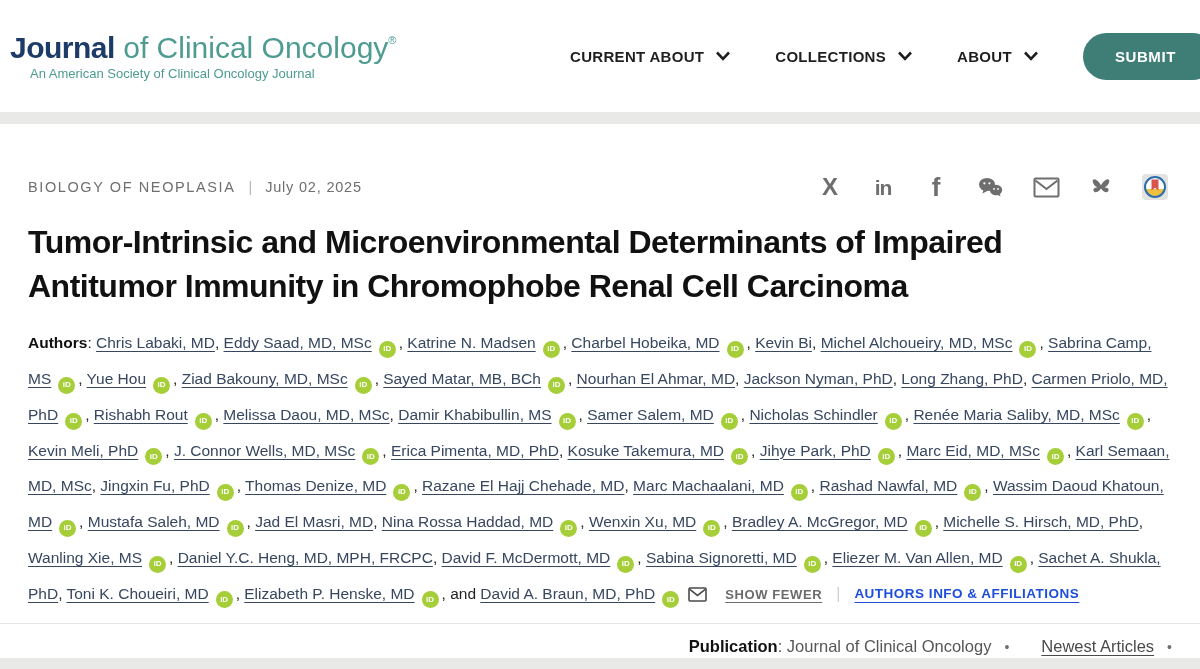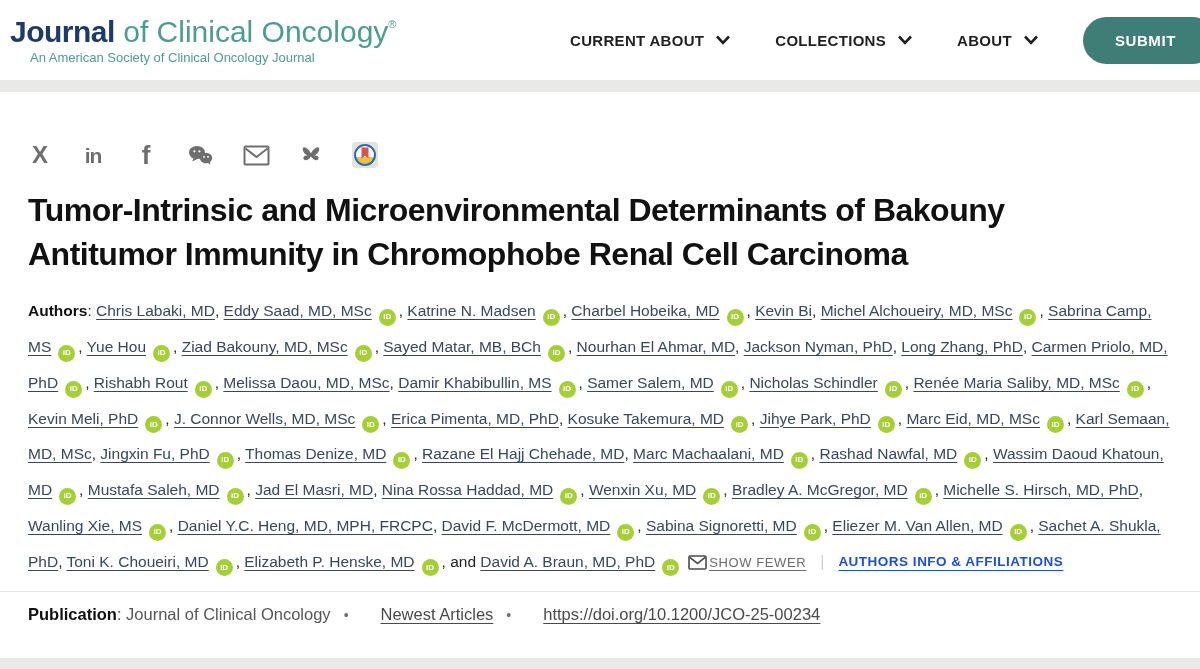--- a/index.html
+++ b/index.html
@@ -3,21 +3,21 @@
 <meta charset="utf-8">
 <style>
   * { margin:0; padding:0; box-sizing:border-box; }
   html,body { background:#fff; }
   .page {
     position:relative; width:1200px; height:669px; background:#fff;
     font-family:"Liberation Sans", sans-serif; overflow:hidden; color:#1a1a1a;
   }
   
   .site-header {
-    height:80px; display:flex; align-items:center; justify-content:space-between;
+    height:112px; display:flex; align-items:center; justify-content:space-between;
     padding-left:10px; background:#fff;
   }
   .logo { cursor:pointer; }
   .logo-line { font-size:30px; color:#4d9b91; font-weight:400; letter-spacing:0; white-space:nowrap; }
   .logo-word { font-weight:700; color:#1d3b69; letter-spacing:-0.5px; }
   .logo-reg { font-size:11px; vertical-align:14px; color:#4d9b91; }
   .logo-tagline { font-size:13px; color:#4d9b91; margin:1px 0 0 20px; }
   .main-nav { display:flex; align-items:center; }
   .nav-item {
     display:flex; align-items:center; gap:11px; background:none; border:none;
@@ -55,32 +55,32 @@
     color:#36475f; text-decoration:underline; text-decoration-thickness:1px;
     text-underline-offset:3px; cursor:pointer;
   }
   .orcid-icon {
     display:inline-flex; width:17px; height:17px; background:#a6ce39; color:#fff;
     border-radius:50%; font-size:8px; font-weight:700; align-items:center;
     justify-content:center; margin:16px 3px 0 7px; vertical-align:-3px; cursor:pointer;
   }
   .corr-email-icon { margin:0 2px 0 6px; vertical-align:-3px; color:#4a4a4a; cursor:pointer; }
   .show-fewer {
-    background:none; border:none; font-family:inherit; font-size:13px; font-weight:400;
+    background:none; border:none; font-family:inherit; font-size:13px; font-weight:700;
     color:#6b6b6b; letter-spacing:0.6px; text-decoration:underline;
-    text-underline-offset:3px; cursor:pointer; white-space:nowrap;
+    text-underline-offset:3px; margin-left:16px; cursor:pointer; white-space:nowrap;
   }
   .authors-sep-bar { color:#cfcfcf; margin:0 14px; font-size:16px; }
   .affil-link {
     font-size:13.5px; font-weight:700; color:#1d4ed8; letter-spacing:0.5px;
     text-decoration:underline; text-underline-offset:3px; cursor:pointer; white-space:nowrap;
   }
   .divider { border-top:1px solid #e4e4e4; margin:9px -28px 0; }
   
-  .publication { margin-top:13px; font-size:16.5px; color:#565656; display:flex; align-items:center; gap:13px; white-space:nowrap; }
+  .publication { margin-top:13px; font-size:16.5px; color:#565656; display:flex; align-items:center; gap:13px; white-space:nowrap;justify-content:flex-end; }
   .publication-label { font-weight:700; color:#111; }
   .pub-bullet { color:#6f6f6f; font-size:14px; }
   .pub-link { color:#4a4a4a; text-decoration:underline; text-underline-offset:3px; cursor:pointer;margin-left:19px; }
   .bottom-strip { position:absolute; left:0; right:0; bottom:0; height:11px; background:#e9e9e7; }
 </style>
 </head>
 <body>
 
 <div class="page">
 
@@ -109,20 +109,25 @@
           </svg>
       </button>
       <button class="submit-button">SUBMIT</button>
     </nav>
   </header>
   <div class="header-strip"></div>
 
   <main>
 
     <div class="meta-row">
+      <div class="category-line">
+        <span class="category-label">BIOLOGY OF NEOPLASIA</span>
+        <span class="meta-pipe">|</span>
+        <span class="date-label">July 02, 2025</span>
+      </div>
       <div class="share-toolbar">
         <span class="si si-letter">X</span>
         <span class="si si-letter li">in</span>
         <span class="si si-letter fb">f</span>
         <span class="si">
           <svg width="27" height="24" viewBox="0 0 27 24">
             <g fill="#6e6e6e">
               <ellipse cx="10" cy="9.5" rx="8" ry="6.6"></ellipse>
               <path d="M5.2 18.5 l1.4-3.6 3.4 1.4 z"></path>
               <ellipse cx="19" cy="15" rx="6.2" ry="5.2"></ellipse>
@@ -152,33 +157,32 @@
             <rect x="0" y="0" width="26" height="26" rx="4" fill="#e3e3e1"></rect>
             <circle cx="13" cy="13" r="10" fill="#fff"></circle>
             <path d="M3.4 15 a10 10 0 0 0 19.2 0 Z" fill="#f0c040"></path>
             <circle cx="13" cy="13" r="10" fill="none" stroke="#2b6dad" stroke-width="2"></circle>
             <path fill="#d9534f" d="M9.5 5.5 h7 v11 l-3.5-2.8 -3.5 2.8 Z"></path>
           </svg>
         </span>
       </div>
     </div>
 
-    <h1 class="article-title">Tumor-Intrinsic and Microenvironmental Determinants of Bakouny Antitumor Immunity in Chromophobe Renal Cell Carcinoma</h1>
+    <h1 class="article-title">Tumor-Intrinsic and Microenvironmental Determinants of Impaired Antitumor Immunity in Chromophobe Renal Cell Carcinoma</h1>
 
     <p class="authors"><span class="authors-label">Authors</span><span>: </span><span id="authors-names"><a class="author-link">Chris Labaki, MD</a>, <a class="author-link">Eddy Saad, MD, MSc</a><span class="orcid-icon">iD</span>, <a class="author-link">Katrine N. Madsen</a><span class="orcid-icon">iD</span>, <a class="author-link">Charbel Hobeika, MD</a><span class="orcid-icon">iD</span>, <a class="author-link">Kevin Bi</a>, <a class="author-link">Michel Alchoueiry, MD, MSc</a><span class="orcid-icon">iD</span>, <a class="author-link">Sabrina Camp, MS</a><span class="orcid-icon">iD</span>, <a class="author-link">Yue Hou</a><span class="orcid-icon">iD</span>, <a class="author-link">Ziad Bakouny, MD, MSc</a><span class="orcid-icon">iD</span>, <a class="author-link">Sayed Matar, MB, BCh</a><span class="orcid-icon">iD</span>, <a class="author-link">Nourhan El Ahmar, MD</a>, <a class="author-link">Jackson Nyman, PhD</a>, <a class="author-link">Long Zhang, PhD</a>, <a class="author-link">Carmen Priolo, MD, PhD</a><span class="orcid-icon">iD</span>, <a class="author-link">Rishabh Rout</a><span class="orcid-icon">iD</span>, <a class="author-link">Melissa Daou, MD, MSc</a>, <a class="author-link">Damir Khabibullin, MS</a><span class="orcid-icon">iD</span>, <a class="author-link">Samer Salem, MD</a><span class="orcid-icon">iD</span>, <a class="author-link">Nicholas Schindler</a><span class="orcid-icon">iD</span>, <a class="author-link">Renée Maria Saliby, MD, MSc</a><span class="orcid-icon">iD</span>, <a class="author-link">Kevin Meli, PhD</a><span class="orcid-icon">iD</span>, <a class="author-link">J. Connor Wells, MD, MSc</a><span class="orcid-icon">iD</span>, <a class="author-link">Erica Pimenta, MD, PhD</a>, <a class="author-link">Kosuke Takemura, MD</a><span class="orcid-icon">iD</span>, <a class="author-link">Jihye Park, PhD</a><span class="orcid-icon">iD</span>, <a class="author-link">Marc Eid, MD, MSc</a><span class="orcid-icon">iD</span>, <a class="author-link">Karl Semaan, MD, MSc</a>, <a class="author-link">Jingxin Fu, PhD</a><span class="orcid-icon">iD</span>, <a class="author-link">Thomas Denize, MD</a><span class="orcid-icon">iD</span>, <a class="author-link">Razane El Hajj Chehade, MD</a>, <a class="author-link">Marc Machaalani, MD</a><span class="orcid-icon">iD</span>, <a class="author-link">Rashad Nawfal, MD</a><span class="orcid-icon">iD</span>, <a class="author-link">Wassim Daoud Khatoun, MD</a><span class="orcid-icon">iD</span>, <a class="author-link">Mustafa Saleh, MD</a><span class="orcid-icon">iD</span>, <a class="author-link">Jad El Masri, MD</a>, <a class="author-link">Nina Rossa Haddad, MD</a><span class="orcid-icon">iD</span>, <a class="author-link">Wenxin Xu, MD</a><span class="orcid-icon">iD</span>, <a class="author-link">Bradley A. McGregor, MD</a><span class="orcid-icon">iD</span>, <a class="author-link">Michelle S. Hirsch, MD, PhD</a>, <a class="author-link">Wanling Xie, MS</a><span class="orcid-icon">iD</span>, <a class="author-link">Daniel Y.C. Heng, MD, MPH, FRCPC</a>, <a class="author-link">David F. McDermott, MD</a><span class="orcid-icon">iD</span>, <a class="author-link">Sabina Signoretti, MD</a><span class="orcid-icon">iD</span>, <a class="author-link">Eliezer M. Van Allen, MD</a><span class="orcid-icon">iD</span>, <a class="author-link">Sachet A. Shukla, PhD</a>, <a class="author-link">Toni K. Choueiri, MD</a><span class="orcid-icon">iD</span>, <a class="author-link">Elizabeth P. Henske, MD</a><span class="orcid-icon">iD</span>, and <a class="author-link">David A. Braun, MD, PhD</a><span class="orcid-icon">iD</span></span><span class="corr-email-icon"><svg width="19" height="15" viewBox="0 0 19 15">
             <rect x="1" y="1" width="17" height="13" rx="1" fill="none" stroke="currentColor" stroke-width="1.6"></rect>
             <path d="M1.8 2.4 L9.5 8.4 L17.2 2.4" fill="none" stroke="currentColor" stroke-width="1.6"></path>
           </svg></span><button class="show-fewer">SHOW FEWER</button><span class="authors-sep-bar">|</span><a class="affil-link">AUTHORS INFO &amp; AFFILIATIONS</a></p>
 
     <div class="divider"></div>
 
     <p class="publication">
       <span><span class="publication-label">Publication</span><span>: </span><span>Journal of Clinical Oncology</span></span>
       <span class="pub-bullet">•</span>
       <a class="pub-link">Newest Articles</a>
       <span class="pub-bullet">•</span>
-      <a class="pub-link">https://doi.org/10.1200/JCO-25-00234</a>
     </p>
 
   </main>
 
   <div class="bottom-strip"></div>
 </div>
 
 </body></html>

